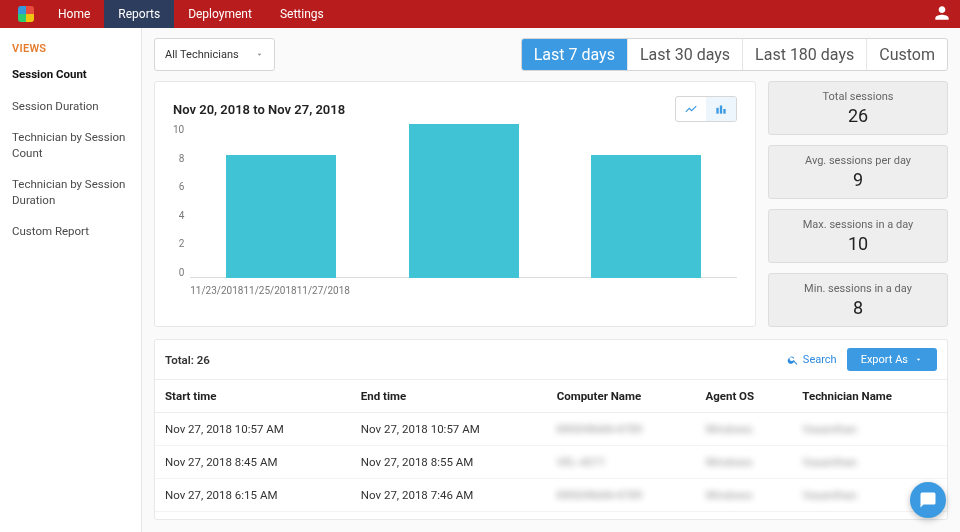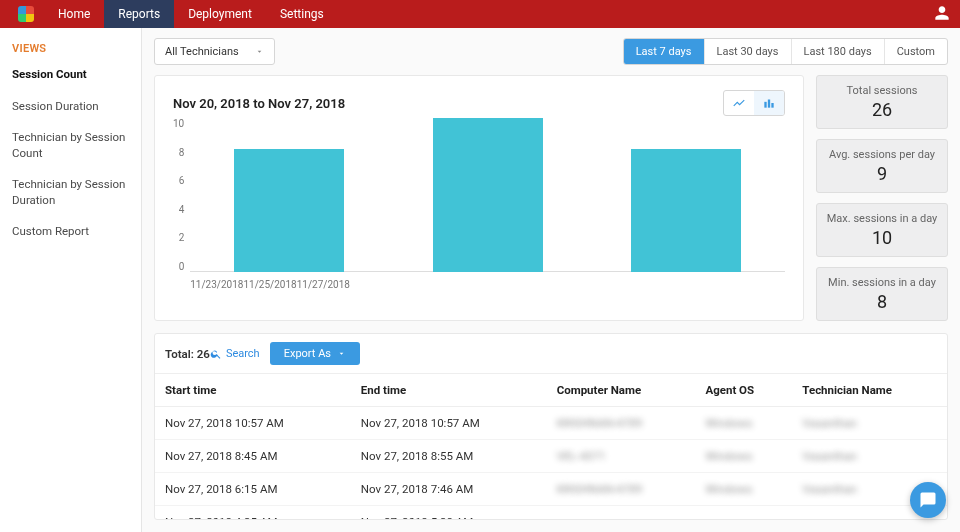--- a/index.html
+++ b/index.html
@@ -13,44 +13,44 @@
 .shell{display:flex;height:504px}
 .sidebar{width:142px;border-right:1px solid #e5e5e5;padding:10px 0;background:#fff}
 .views-hdr{color:#e47c2d;font-weight:600;font-size:11px;padding:4px 12px;letter-spacing:.3px}
 .side-item{padding:8px 12px;font-size:11.5px;color:#4a4a4a;cursor:pointer;line-height:1.35}
 .side-item.active{font-weight:700;color:#111}
 .main{flex:1;background:#fafafa;display:flex;flex-direction:column;overflow:hidden}
 .toolbar{display:flex;justify-content:space-between;padding:10px 12px}
 .tech-dd{background:#fff;border:1px solid #d6d6d6;border-radius:3px;padding:5px 10px;font-size:11px;display:flex;align-items:center;gap:16px;cursor:pointer}
 .chev{width:9px;height:9px;fill:#888}
 .range-btns{display:flex;background:#fff;border:1px solid #d6d6d6;border-radius:3px;overflow:hidden}
-.range-btn{padding:6px 12px;font-size:11px;border-right:1px solid #e5e5e5;cursor:pointer;color:#555}
+.range-btn{padding:6px 12px;font-size:16px;border-right:1px solid #e5e5e5;cursor:pointer;color:#555}
 .range-btn:last-child{border-right:none}
 .range-btn.active{background:#3b9ae1;color:#fff}
 .content{display:flex;gap:12px;padding:0 12px}
 .chart-panel{flex:1;background:#fff;border:1px solid #e8e8e8;border-radius:3px;padding:14px 18px 10px}
 .chart-hdr{display:flex;justify-content:space-between;align-items:center;margin-bottom:2px}
 .date-range{font-size:13px;font-weight:600;color:#222}
 .chart-type{display:flex;border:1px solid #d6d6d6;border-radius:3px;overflow:hidden}
 .ct-btn{padding:5px 8px;cursor:pointer;display:flex;align-items:center}
 .ct-btn svg{width:14px;height:14px}
 .ct-btn.active{background:#eef6fd}
 .chart-area{display:flex;height:190px}
 .y-axis{display:flex;flex-direction:column;justify-content:space-between;align-items:flex-end;padding:0 6px 18px 0;font-size:10px;color:#777;height:172px}
 .plot{flex:1;position:relative;height:172px}
 .baseline{position:absolute;left:0;right:0;bottom:18px;border-top:1px solid #ddd}
 .bars{position:absolute;left:0;right:0;bottom:18px;top:0;display:flex;justify-content:space-around;align-items:flex-end}
 .bar{background:#41c3d6;width:110px}
 .x-labels{position:absolute;left:0;right:0;bottom:0;display:flex;justify-content:flex-start;font-size:10px;color:#777}
-.stats{width:132px;display:flex;flex-direction:column;gap:10px}
+.stats{width:180px;display:flex;flex-direction:column;gap:10px}
 .stat-card{background:#eeeeef;border:1px solid #dedede;border-radius:3px;text-align:center;padding:8px 6px}
 .stat-lbl{font-size:11px;color:#666;margin-bottom:2px}
 .stat-val{font-size:18px;color:#222}
 .table-wrap{margin:12px;background:#fff;border:1px solid #e8e8e8;border-radius:3px;flex:1;overflow:hidden;display:flex;flex-direction:column}
-.tbl-top{display:flex;align-items:center;padding:8px 10px}
+.tbl-top{display:flex;justify-content:space-between;align-items:center;padding:8px 10px}
 .total{font-weight:600;font-size:11.5px}
 .tbl-actions{display:flex;align-items:center;gap:10px}
 .search-link{color:#2f8be0;font-size:11px;display:flex;align-items:center;gap:4px;cursor:pointer}
 .search-link svg{width:12px;height:12px;fill:#2f8be0}
 .export-btn{background:#3b9ae1;color:#fff;border-radius:3px;padding:5px 14px;font-size:11px;display:flex;align-items:center;gap:6px;cursor:pointer}
 .export-btn .chev{fill:#fff}
 table{width:100%;border-collapse:collapse;font-size:11.5px}
 th{text-align:left;font-weight:700;padding:9px 10px;border-top:1px solid #eee;border-bottom:1px solid #eee;color:#222}
 td{padding:9px 10px;border-bottom:1px solid #f3f3f3;color:#333}
 .smudge{color:transparent;text-shadow:0 0 6px rgba(0,0,0,.45);user-select:none}

